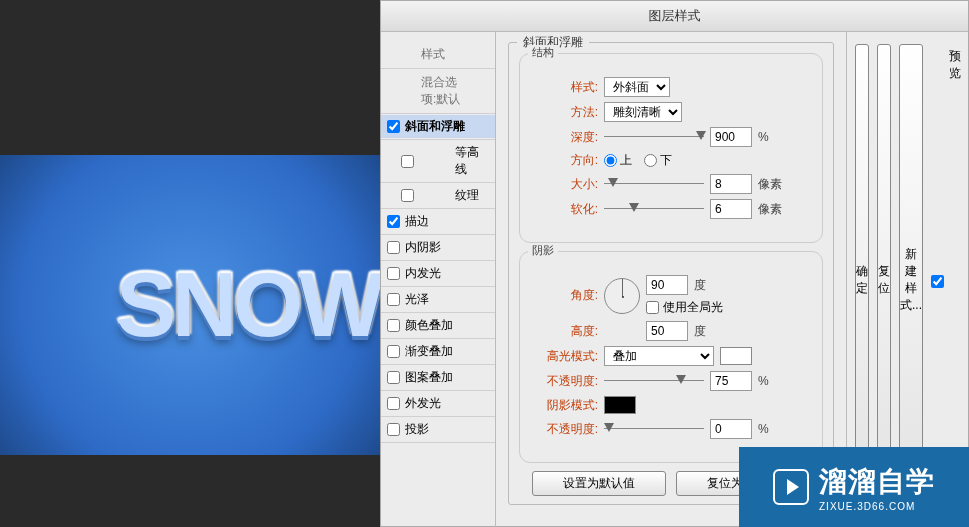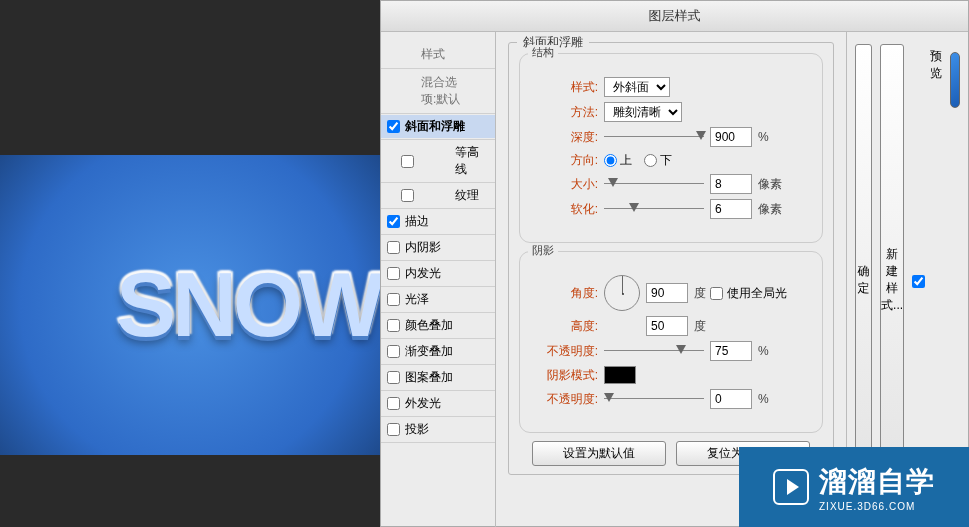--- a/index.html
+++ b/index.html
@@ -220,36 +220,41 @@
 
         <div class="subgroup">
           <span class="section-label">阴影</span>
 
           <div class="row">
             <span class="label">角度:</span>
             <div class="angle-dial">
               <div class="angle-crosshair"></div>
                 <div class="angle-dot"></div>
             </div>
-            <div style="display:flex;flex-direction:row;gap:4px">
+            <div style="display:flex;flex-direction:column;gap:4px">
               <div style="display:flex;align-items:center;gap:6px">
                 <input type="text" value="90" style="">
                 <span class="unit">度</span>
               </div>
               <label style="display:flex;align-items:center;gap:4px">
                 <input type="checkbox" style="">
                   <span>使用全局光</span>
               </label>
             </div>
           </div>
           <div class="row">
             <span class="label">高度:</span>
             <span style="width:36px"></span>
             <input type="text" value="50" style="">
             <span class="unit">度</span>
+          </div>
+          <div class="row">
+            <span class="label">高光模式:</span>
+            <select style="width:110px"><option>叠加</option></select>
+            <div class="color-swatch white"></div>
           </div>
           <div class="row">
             <span class="label">不透明度:</span>
             <div class="slider">
                 <div class="slider-track"></div>
                 <div class="slider-thumb" style="left:72%"></div>
               </div>
             <input type="text" value="75" style="">
             <span class="unit">%</span>
           </div>
@@ -270,20 +275,21 @@
 
         <div class="btn-row">
           <button class="btn">设置为默认值</button>
           <button class="btn">复位为默认值</button>
         </div>
       </div>
     </div>
 
     <div class="right-panel">
       <button class="btn">确定</button>
+      <button class="btn">复位</button>
       <button class="btn">新建样式...</button>
       <label class="preview-check">
         <input type="checkbox" checked="" style="">
           <span>预览</span>
       </label>
       <div class="preview-thumb"></div>
     </div>
 
   </div>
 </div>

